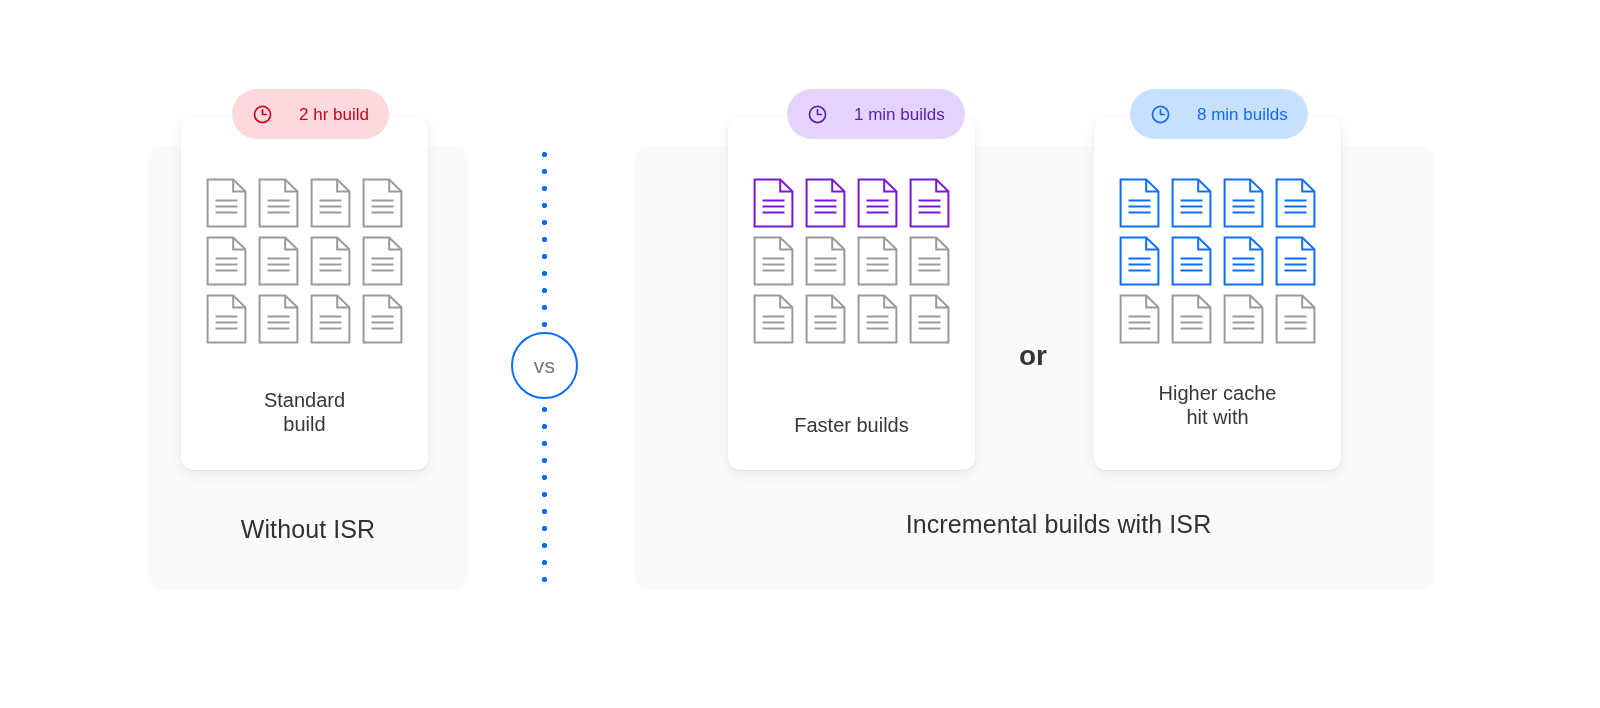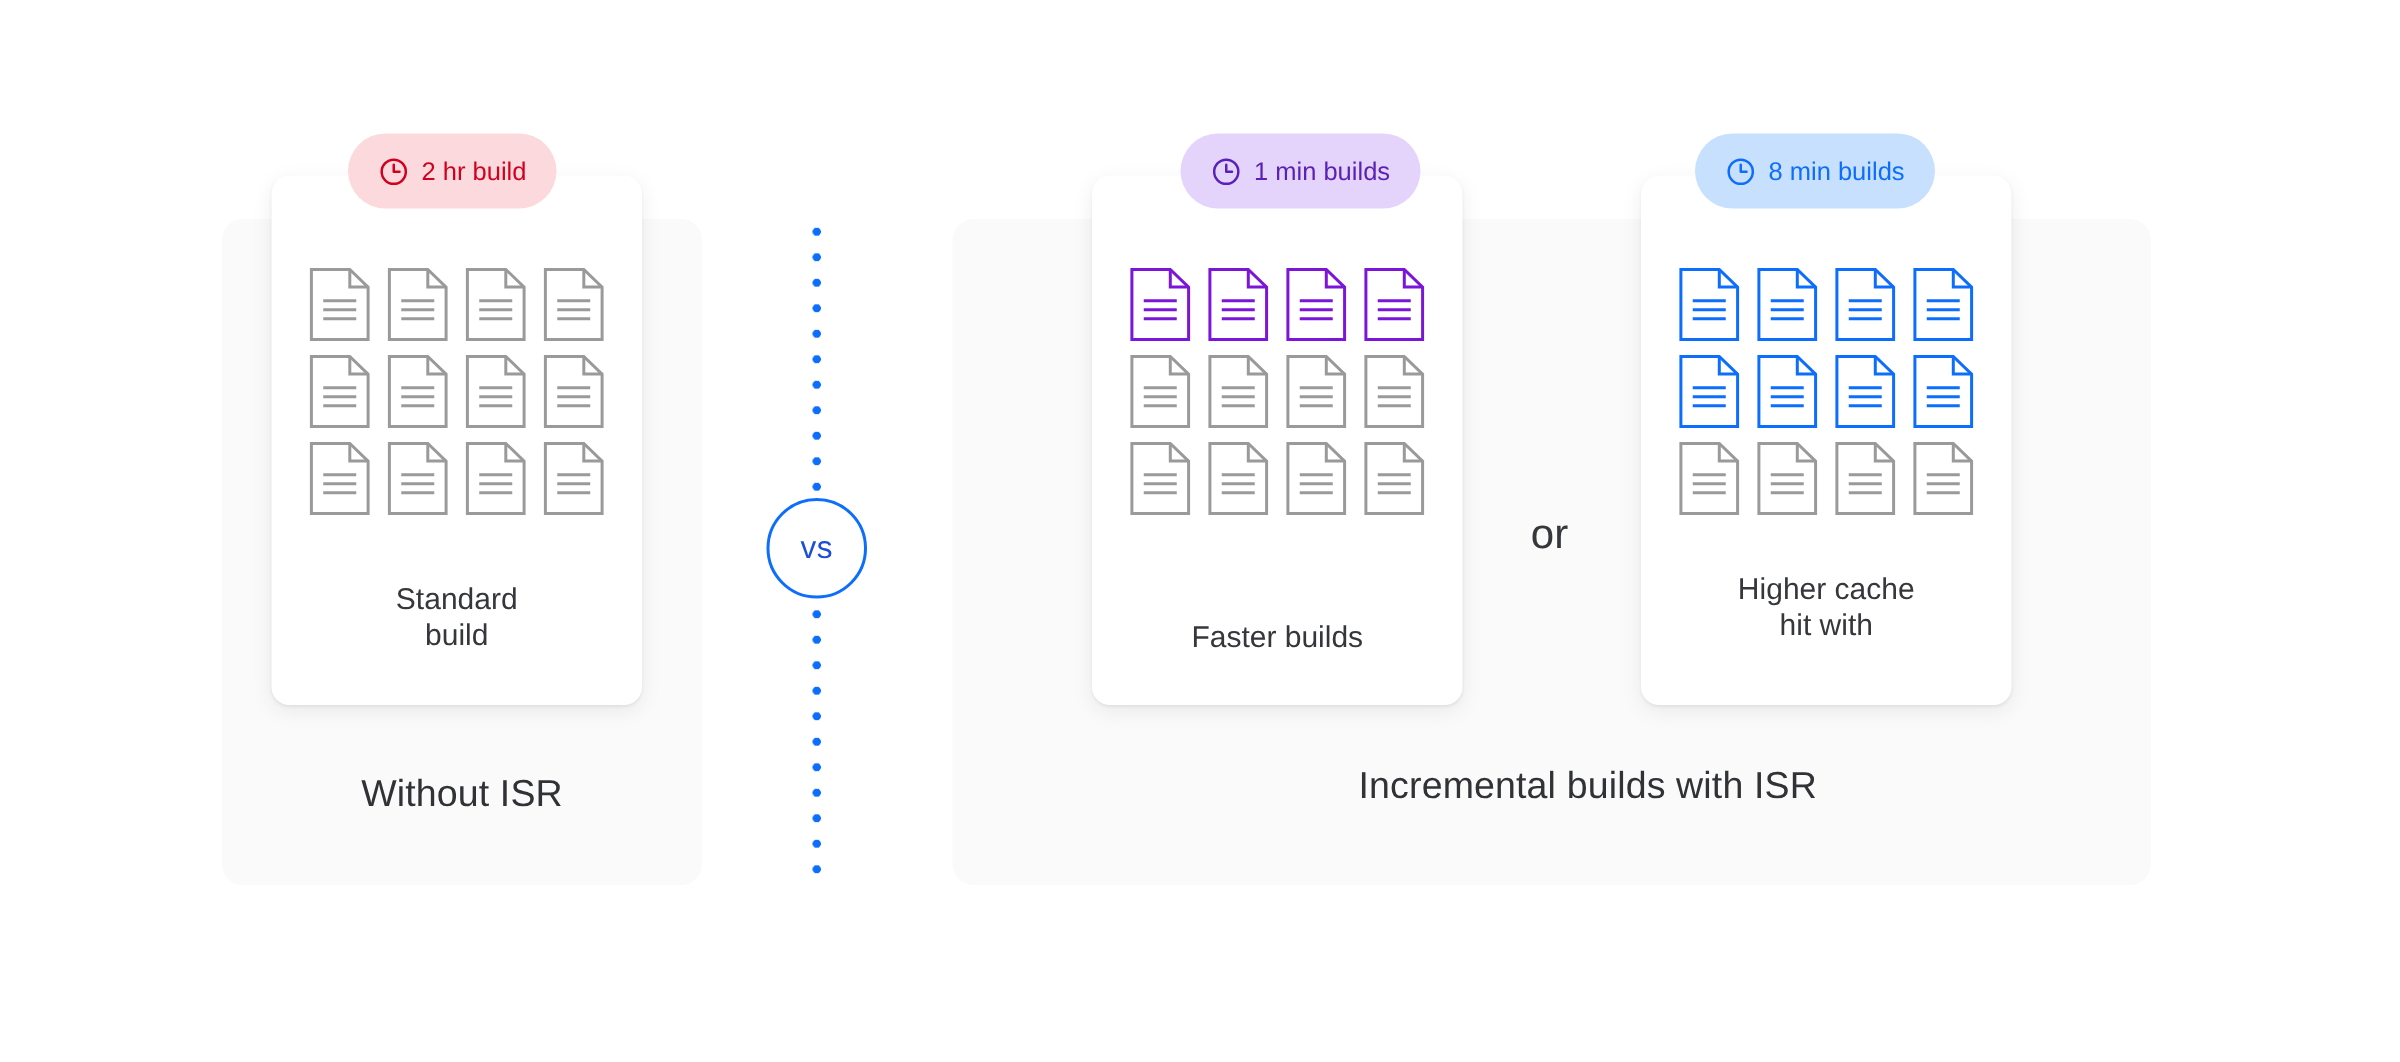--- a/index.html
+++ b/index.html
@@ -55,21 +55,21 @@
   }
   #card-standard { left: 181px;  top: 117px; width: 247px; height: 353px; }
   #card-faster   { left: 728px;  top: 117px; width: 247px; height: 353px; }
   #card-cache    { left: 1094px; top: 117px; width: 247px; height: 353px; }
 
   
   .badge {
     position: absolute;
     display: flex;
     align-items: center;
-    gap: 8px;
+    gap: 26px;
     padding: 16px 20px;
     height: 50px;
     border-radius: 25px;
     font-size: 17px;
     font-weight: 500;
     white-space: nowrap;
     box-sizing: border-box;
   }
   .badge .badge-label { line-height: 1; }
   .badge svg { display: block; flex: none; }
@@ -146,21 +146,21 @@
   }
 
   
   #or-text {
     position: absolute;
     left: 993px; top: 340px;
     width: 80px;
     text-align: center;
     color: #35373b;
     font-size: 28px;
-    font-weight: 400;
+    font-weight: 700;
   }
 </style>
 </head>
 <body>
 
 <div id="stage">
 
   <div class="panel" id="panel-left"></div>
   <div class="panel" id="panel-right"></div>
 
@@ -290,21 +290,21 @@
       </svg>
     </span>
     <span class="badge-label">2 hr build</span>
   </div>
 
   <div class="panel-caption" id="caption-left">Without ISR</div>
 
   <div id="divider">
     <div class="dots"></div>
   </div>
-  <div id="vs-circle" style="border-color: rgb(13, 110, 253); color: #1d4ed8;">
+  <div id="vs-circle" style="border-color: rgb(13, 110, 253); color: #737373;">
     <span>vs</span>
   </div>
 
   <div class="card" id="card-faster"></div>
 
   <div class="doc-grid" id="grid-faster">
       <div class="doc-icon purple">
         <svg viewBox="0 0 43 50">
           <path class="doc-body" d="M2.6 1.6 H28.2 L40.4 13.4 V48.4 H2.6 Z"></path>
           <path class="doc-body" d="M28.2 1.6 V13.4 H40.4"></path>

